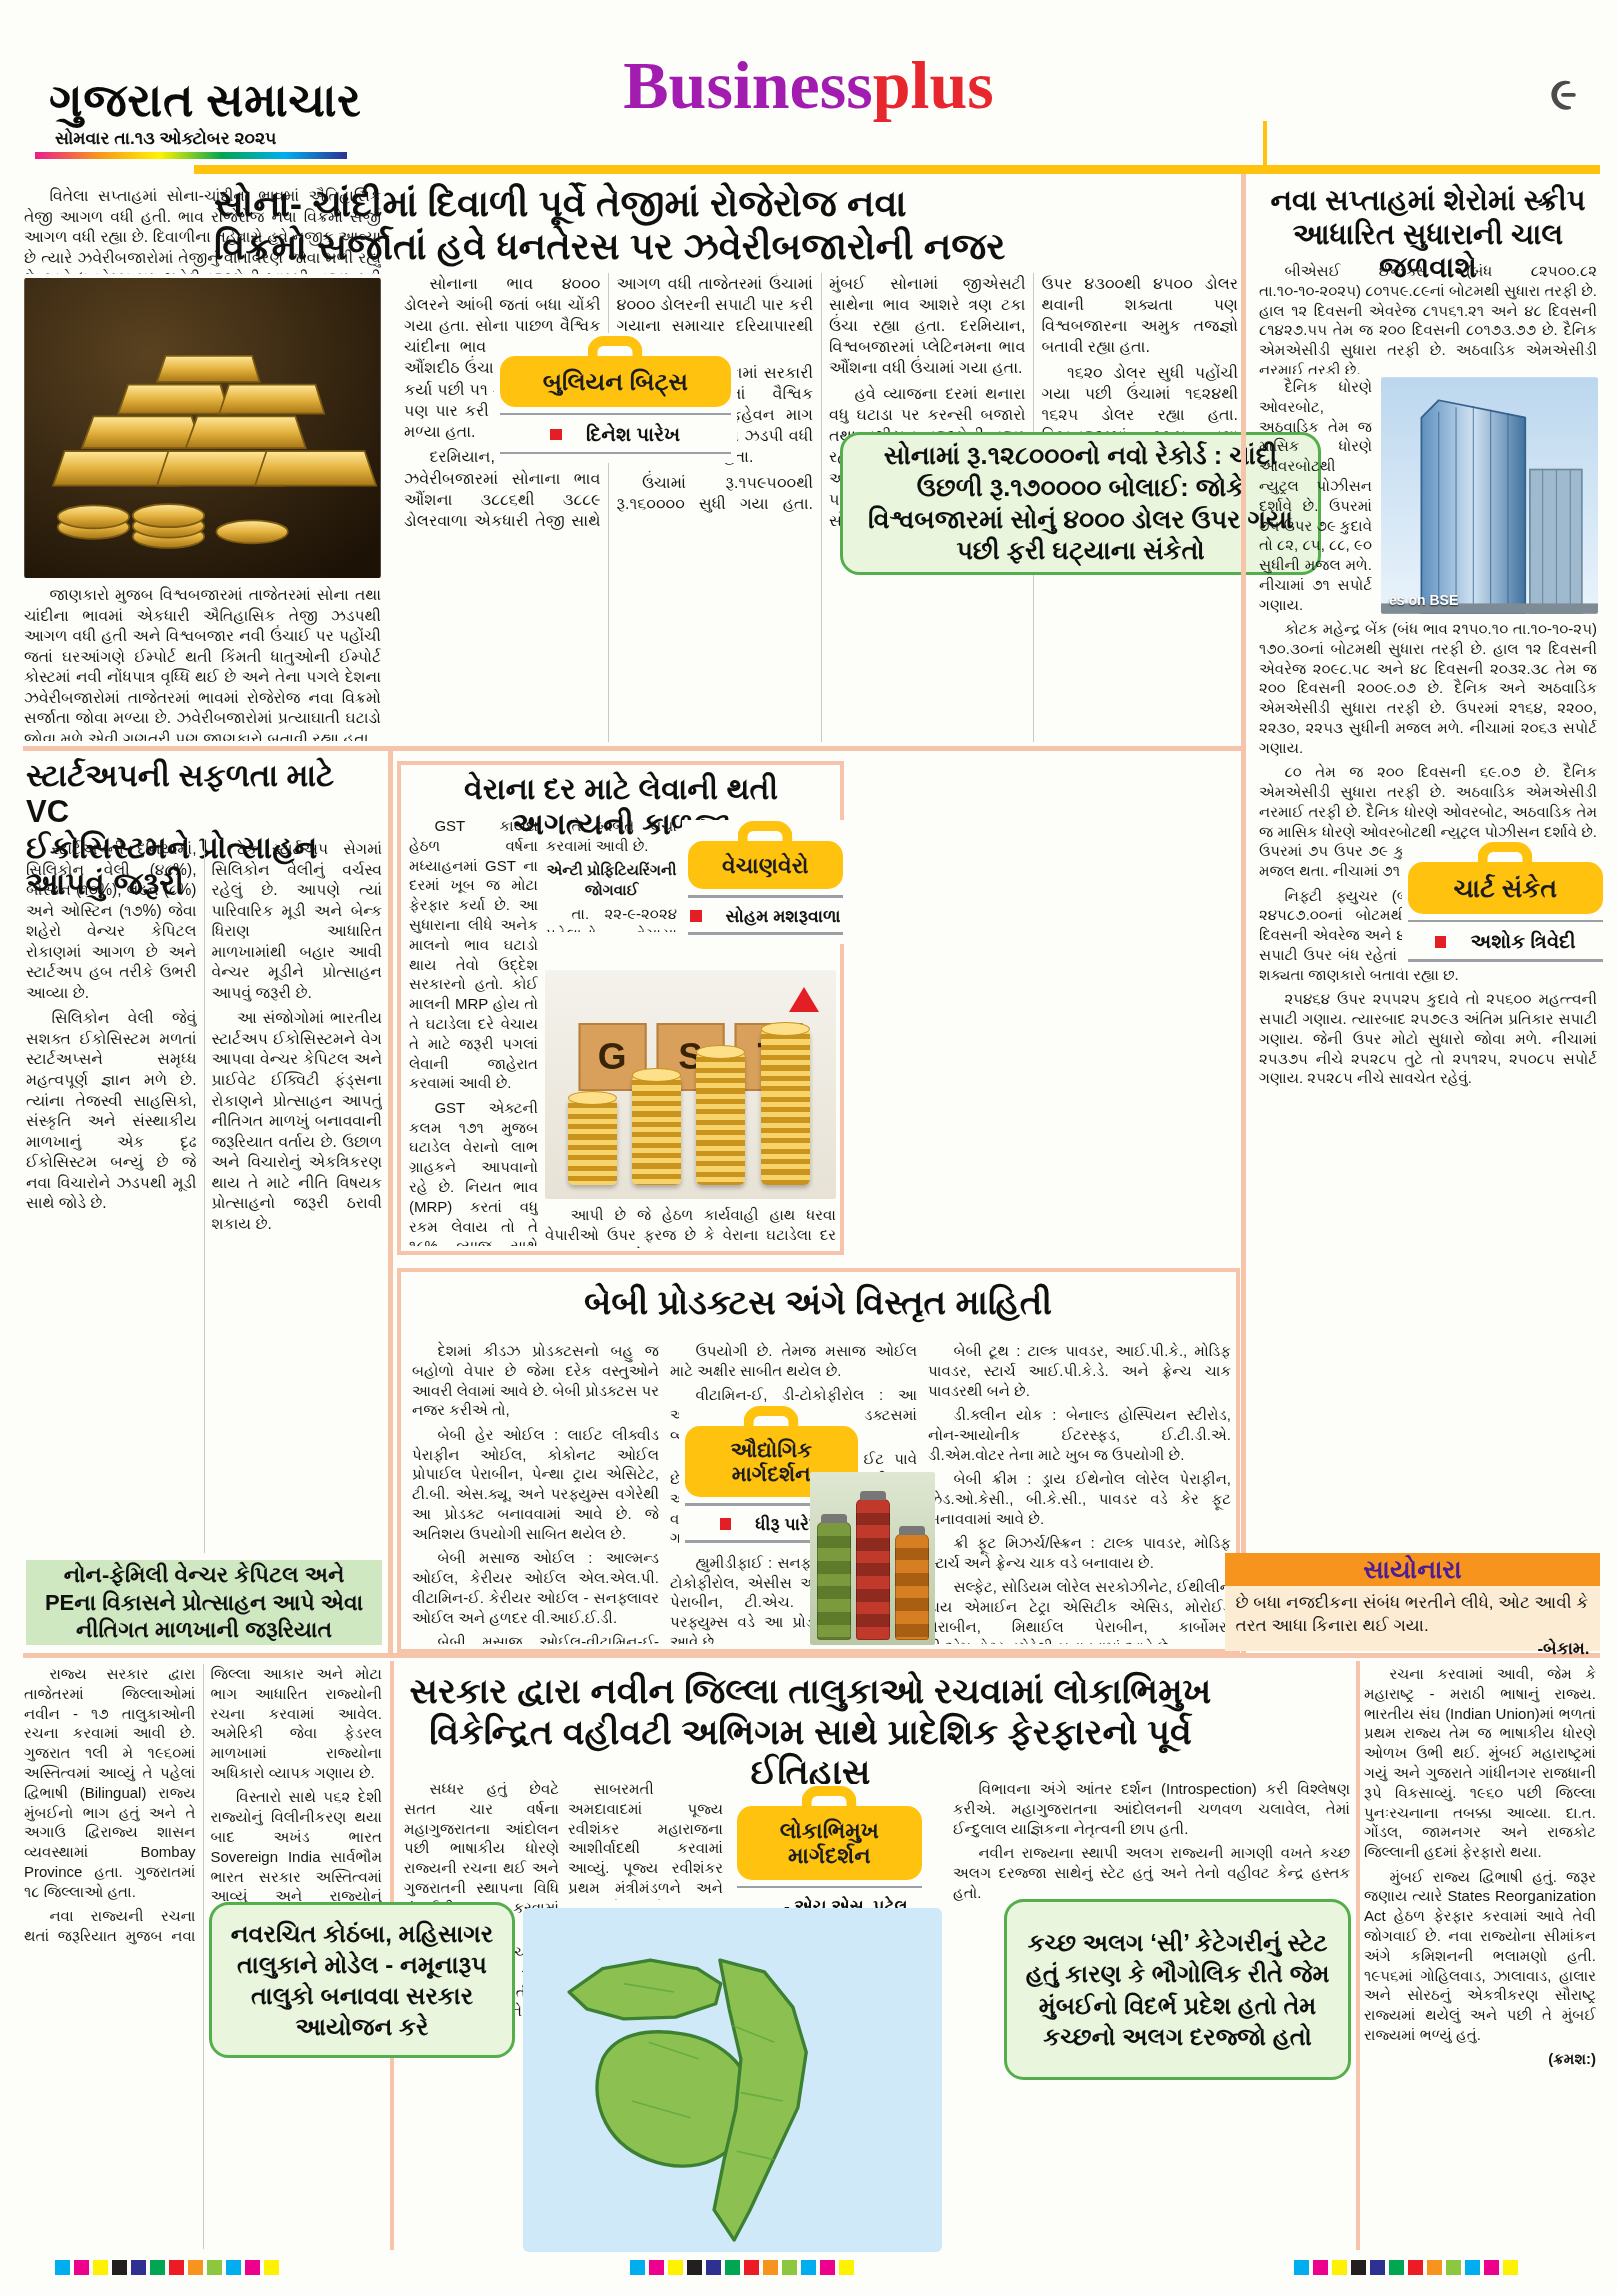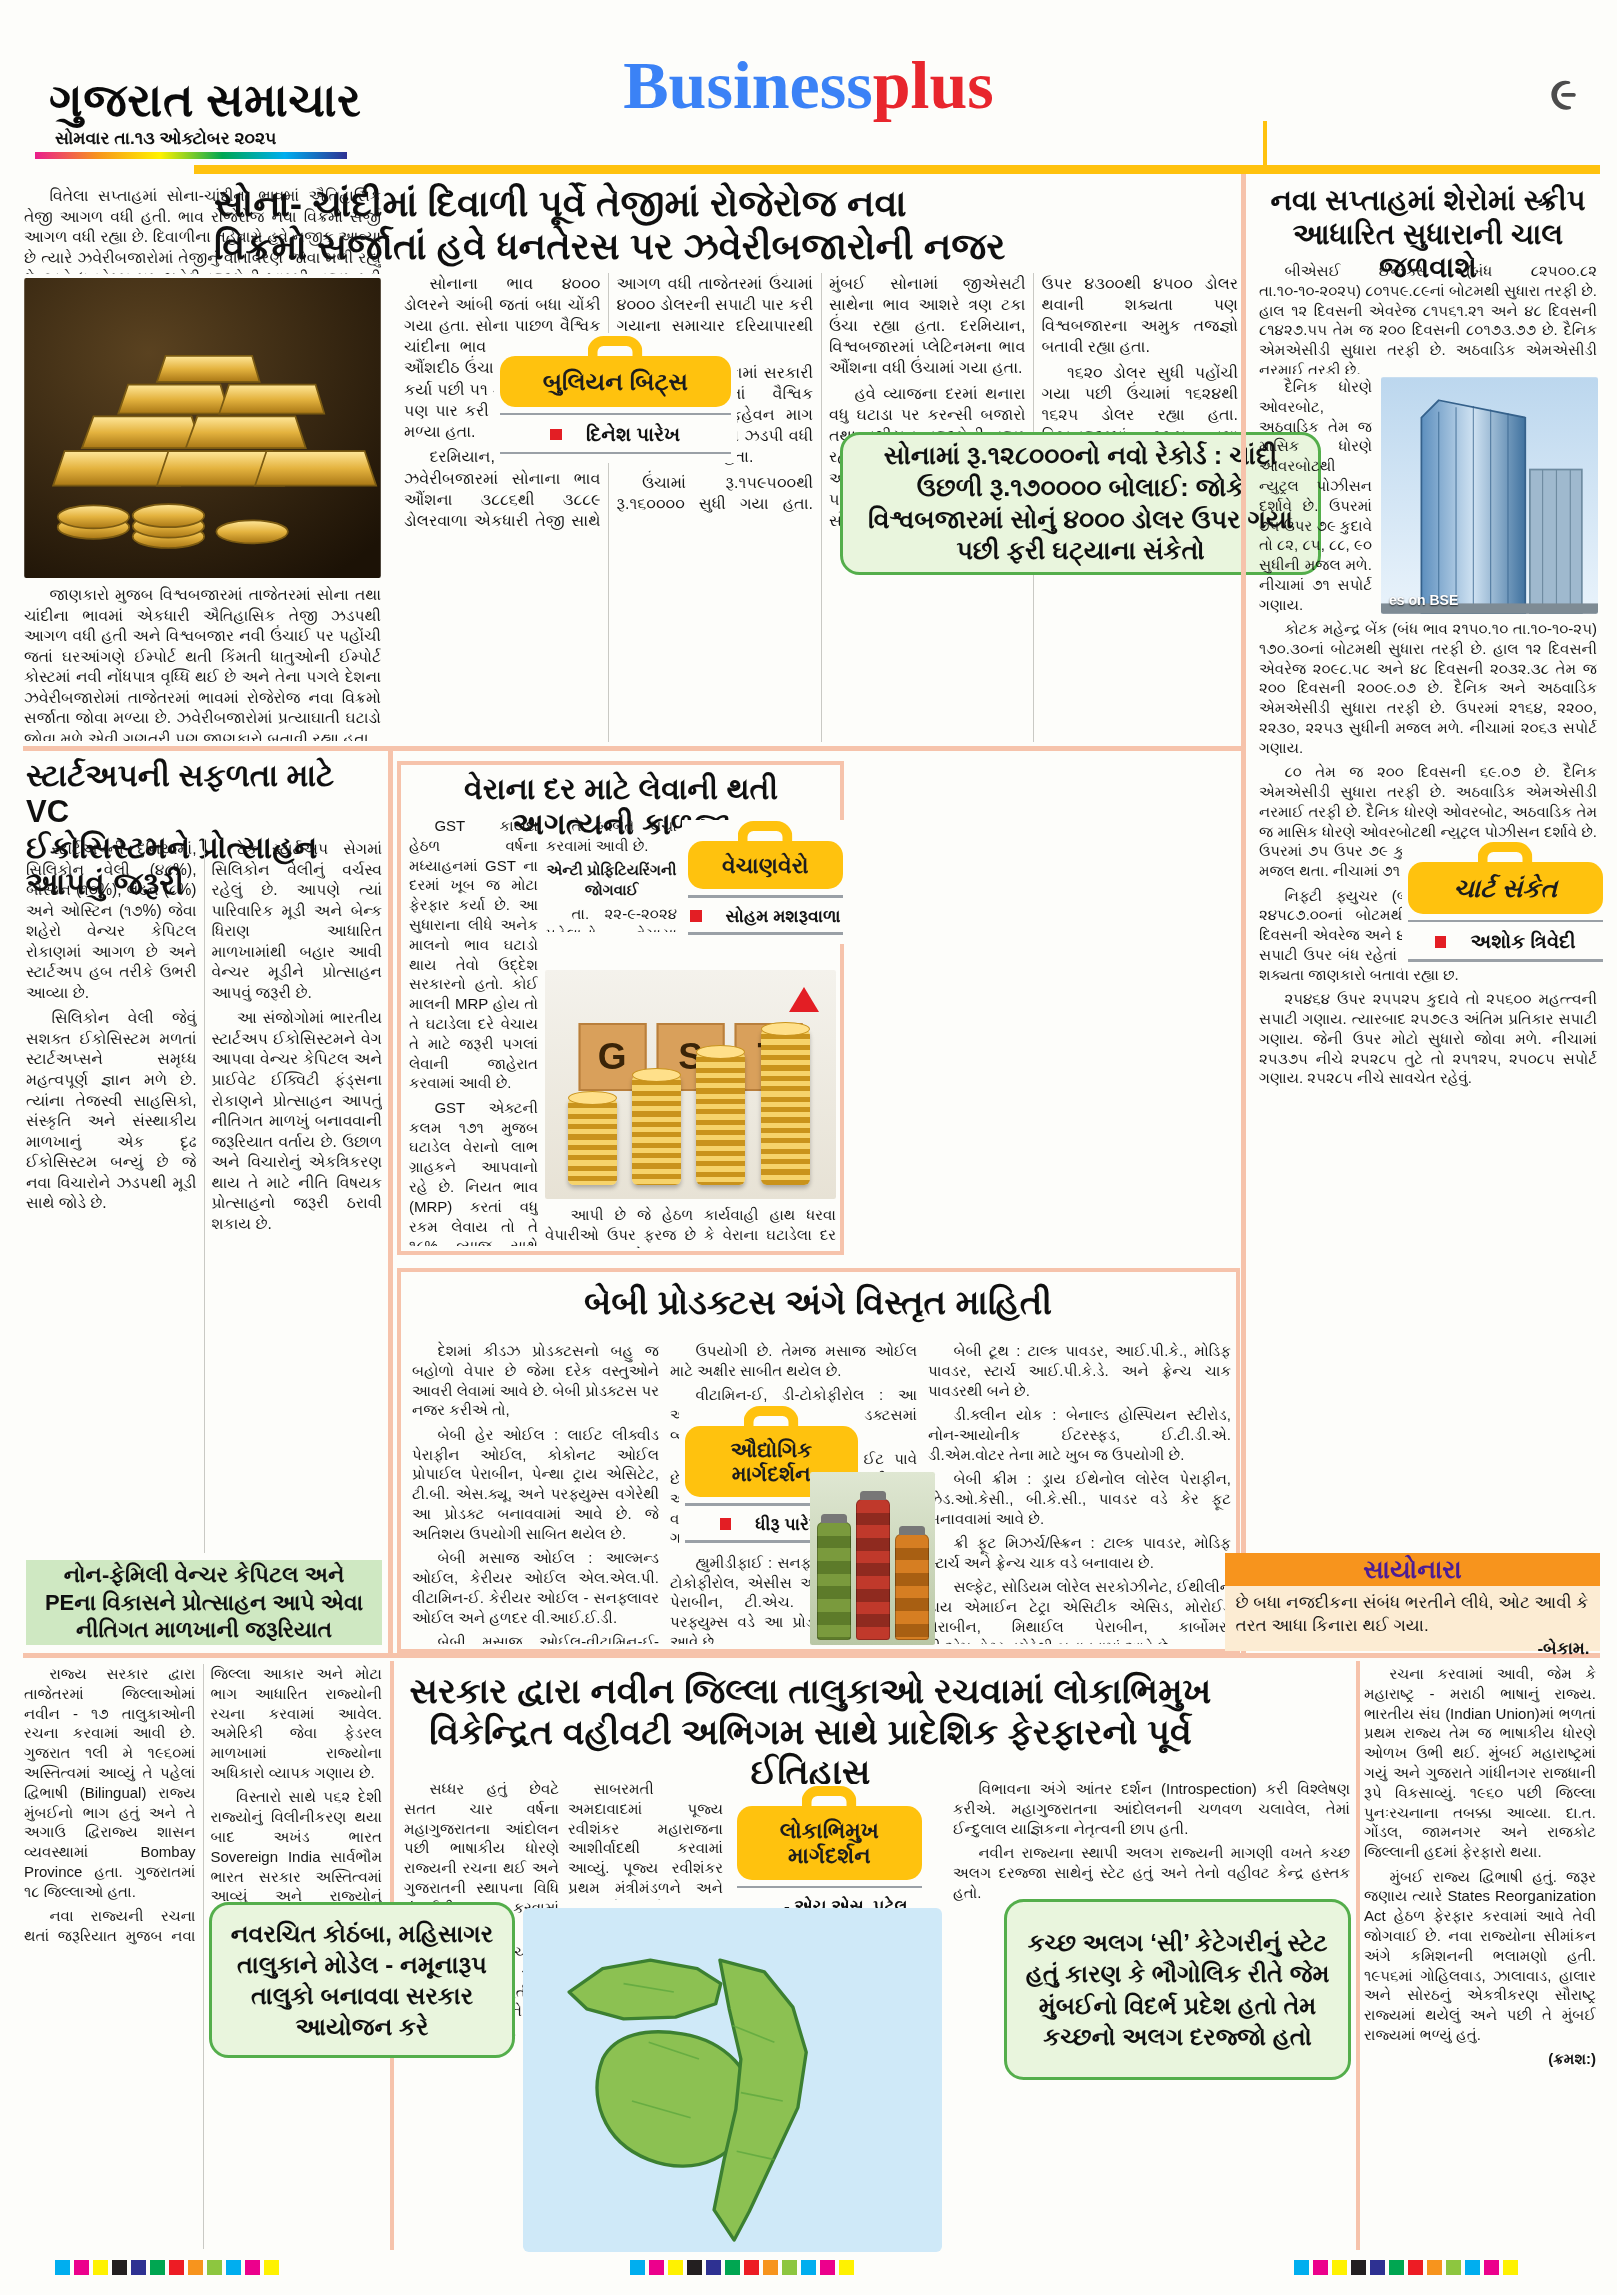--- a/index.html
+++ b/index.html
@@ -4,21 +4,21 @@
 <style>
   html,body{margin:0;padding:0;background:#e8e8e4;}
   #page{position:relative;width:1617px;height:2295px;background:#fdfdfa;overflow:hidden;
         font-family:"Liberation Sans","DejaVu Sans",sans-serif;color:#141414;}
   .abs{position:absolute;}
   
   .logo{font-weight:900;font-size:46px;letter-spacing:0.6px;color:#0b0b0b;}
   .dateline{font-weight:700;font-size:17.3px;color:#111;}
   .mastbar{height:7px;background:linear-gradient(90deg,#e91e8c,#f7941d,#fff200,#00a651,#00aeef,#2e3192);}
   .brand{font-family:"Liberation Serif","DejaVu Serif",serif;font-weight:700;font-size:68px;line-height:1;}
-  .brand .b{color:#3b82f6;} .brand .p{color:#e8262d;}
+  .brand .b{color:#a21caf;} .brand .p{color:#e8262d;}
   .pagenum{font-size:45px;font-weight:700;color:#4c4c4c;}
   .ybar{background:#ffc20e;}
   
   .salmon{background:#f6c3ab;}
   .salmonbox{border:4.6px solid #f6c3ab;box-sizing:border-box;}
   
   .hl{font-weight:800;color:#101010;line-height:1.16;}
   
   .bt{font-size:16px;line-height:1.32;text-align:justify;color:#161616;overflow:hidden;}
   .bt p{margin:0 0 4.6px 0;text-indent:25.4px;}
@@ -300,21 +300,21 @@
   </div>
 
   <div class="abs bt" style="left:1259px;top:619px;width:338px;height:924px;font-size:15px;">
       <p>કોટક મહેન્દ્ર બેંક (બંધ ભાવ ૨૧૫૦.૧૦ તા.૧૦-૧૦-૨૫) ૧૭૦.૩૦નાં બોટમથી સુધારા તરફી છે. હાલ ૧૨ દિવસની એવરેજ ૨૦૯૮.૫૮ અને ૪૮ દિવસની ૨૦૩૨.૩૮ તેમ જ ૨૦૦ દિવસની ૨૦૦૯.૦૭ છે. દૈનિક અને અઠવાડિક એમએસીડી સુધારા તરફી છે. ઉપરમાં ૨૧૬૪, ૨૨૦૦, ૨૨૩૦, ૨૨૫૩ સુધીની મજલ મળે. નીચામાં ૨૦૬૩ સપોર્ટ ગણાય.</p>
       <p>૮૦ તેમ જ ૨૦૦ દિવસની ૬૯.૦૭ છે. દૈનિક એમએસીડી સુધારા તરફી છે. અઠવાડિક એમએસીડી નરમાઈ તરફી છે. દૈનિક ધોરણે ઓવરબોટ, અઠવાડિક તેમ જ માસિક ધોરણે ઓવરબોટથી ન્યુટ્રલ પોઝીસન દર્શાવે છે. ઉપરમાં ૭૫ ઉપર ૭૯ કુદાવે તો ૮૨, ૮૫, ૮૮, ૯૦ સુધીની મજલ થતા. નીચામાં ૭૧ સપોર્ટ ગણાય.</p>
       <p>નિફ્ટી ફ્યુચર (બંધ ૨૫૨૧૧.૦૦ તા.૦૩-૧૦-૨૫) ૨૪૫૮૭.૦૦નાં બોટમથી સુધારા તરફી છે. હાલ ૧૨ દિવસની એવરેજ અને ૪૮ દિવસની તેમ જ ૨૦૦ દિવસની સપાટી ઉપર બંધ રહેતાં સુધારા તરફી ચાલ જળવાય તેવી શક્યતા જાણકારો બતાવી રહ્યા છે.</p>
       <p>૨૫૪૬૪ ઉપર ૨૫૫૨૫ કુદાવે તો ૨૫૬૦૦ મહત્ત્વની સપાટી ગણાય. ત્યારબાદ ૨૫૭૯૩ અંતિમ પ્રતિકાર સપાટી ગણાય. જેની ઉપર મોટો સુધારો જોવા મળે. નીચામાં ૨૫૩૭૫ નીચે ૨૫૨૮૫ તુટે તો ૨૫૧૨૫, ૨૫૦૮૫ સપોર્ટ ગણાય. ૨૫૨૮૫ નીચે સાવચેત રહેવું.</p>
     </div>
 
   <div class="abs kicker" style="left:1402px;top:839px;width:195px;padding-top:23px;">
-    <div class="case" style="font-size:25.4px;font-style:italic;"><span>ચાર્ટ સંકેત</span></div>
+    <div class="case" style="font-size:25.4px;"><span>ચાર્ટ સંકેત</span></div>
     <div class="rule"></div>
     <div class="byline">
         <span class="redsq"></span>
         <span>અશોક ત્રિવેદી</span>
       </div>
     <div class="rule"></div>
   </div>
 
   <div class="abs saytitle" style="left:1225px;top:1553px;width:375px;height:34px;">સાયોનારા</div>
   <div class="abs sayquote" style="left:1225px;top:1586px;width:375px;height:65px;">

